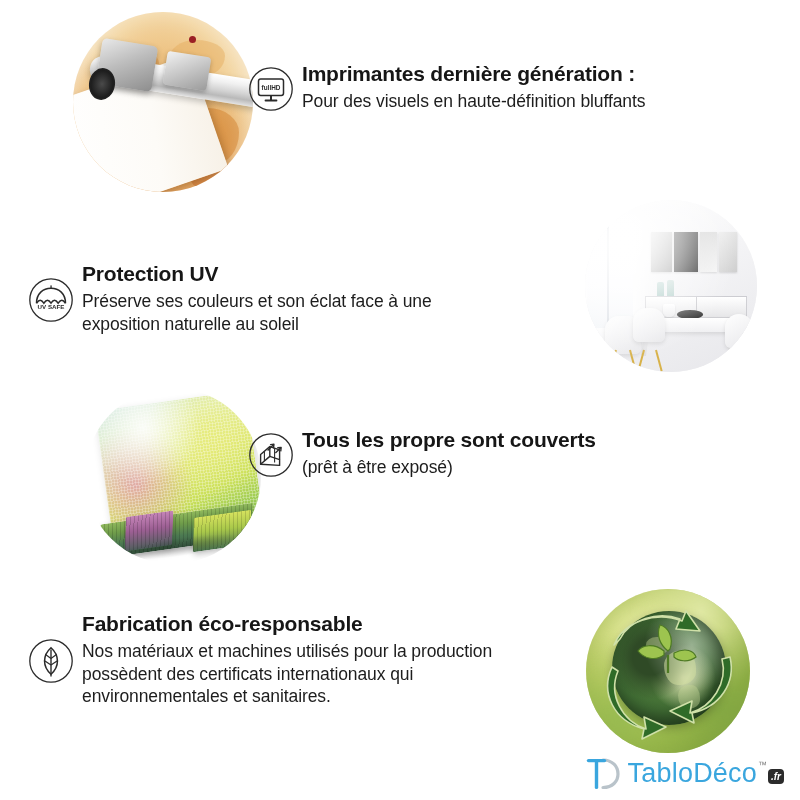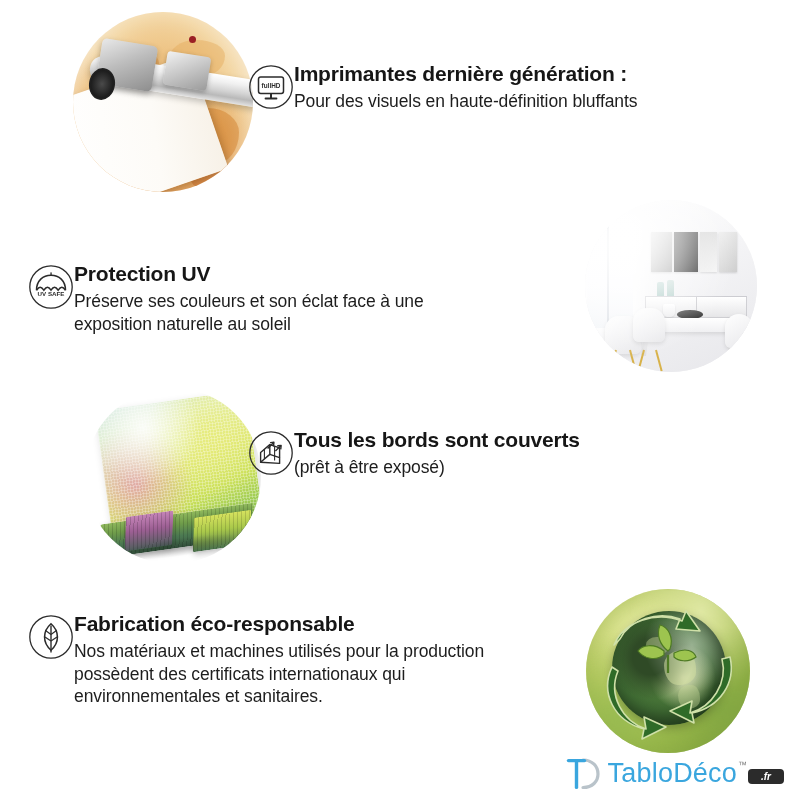--- a/index.html
+++ b/index.html
@@ -15,22 +15,22 @@
     overflow: hidden;
     font-family: "Liberation Sans", sans-serif;
     color: #1a1a1a;
     -webkit-font-smoothing: antialiased;
   }
 
   
   .feature {
     position: absolute;
     display: flex;
-    align-items: flex-start;
-    gap: 0;
+    align-items: center;
+    gap: 8px;
   }
   .feature-icon {
     flex: 0 0 auto;
     width: 46px;
     height: 46px;
     position: relative;
     margin-top: 2px;
   }
   .feature-text { flex: 1 1 auto; }
   .feature-title {
@@ -355,21 +355,21 @@
     font-size: 9px;
     color: #7d7d7d;
     line-height: 1;
     margin-top: 1px;
     margin-left: 1px;
   }
   .logo-fr {
     display: inline-flex;
     align-items: center;
     justify-content: center;
-    width: 36px; height: 15px;
+    width: 16px; height: 15px;
     border-radius: 4px;
     background: #2b2b2b;
     color: #ffffff;
     font-size: 10px;
     font-style: italic;
     font-weight: bold;
     margin-left: 1px;
     margin-top: 9px;
   }
 </style>
@@ -475,21 +475,21 @@
       <path d="M21.8 14.6 L31.6 17.8 L31.6 27.6" fill="none" stroke="#2b2b2b" stroke-width="1.4" stroke-linejoin="round"></path>
       <line x1="16.4" y1="19.2" x2="16.4" y2="29.0" stroke="#2b2b2b" stroke-width="1.1"></line>
       <line x1="26.6" y1="16.2" x2="26.6" y2="30.6" stroke="#2b2b2b" stroke-width="1.1"></line>
       <path d="M19.6 18.4 L25.8 12.4" fill="none" stroke="#2b2b2b" stroke-width="1.4"></path>
       <path d="M25.9 12.3 L22.6 12.6 M25.9 12.3 L25.6 15.7" fill="none" stroke="#2b2b2b" stroke-width="1.4" stroke-linecap="round"></path>
       <path d="M27.4 21.0 L33.0 15.6" fill="none" stroke="#2b2b2b" stroke-width="1.4"></path>
       <path d="M33.1 15.5 L29.8 15.8 M33.1 15.5 L32.8 18.9" fill="none" stroke="#2b2b2b" stroke-width="1.4" stroke-linecap="round"></path>
     </svg>
   </div>
   <div class="feature-text">
-    <p class="feature-title">Tous les bords sont couverts</p>
+    <p class="feature-title">Tous les propre sont couverts</p>
     <p class="feature-desc">(prêt à être exposé)</p>
   </div>
 </div>
 
 <div class="photo photo-eco">
   <div class="eco-blur"></div>
   <div class="eco-globe">
     <div class="eco-land l1"></div>
     <div class="eco-land l2"></div>
     <div class="eco-land l3"></div>

